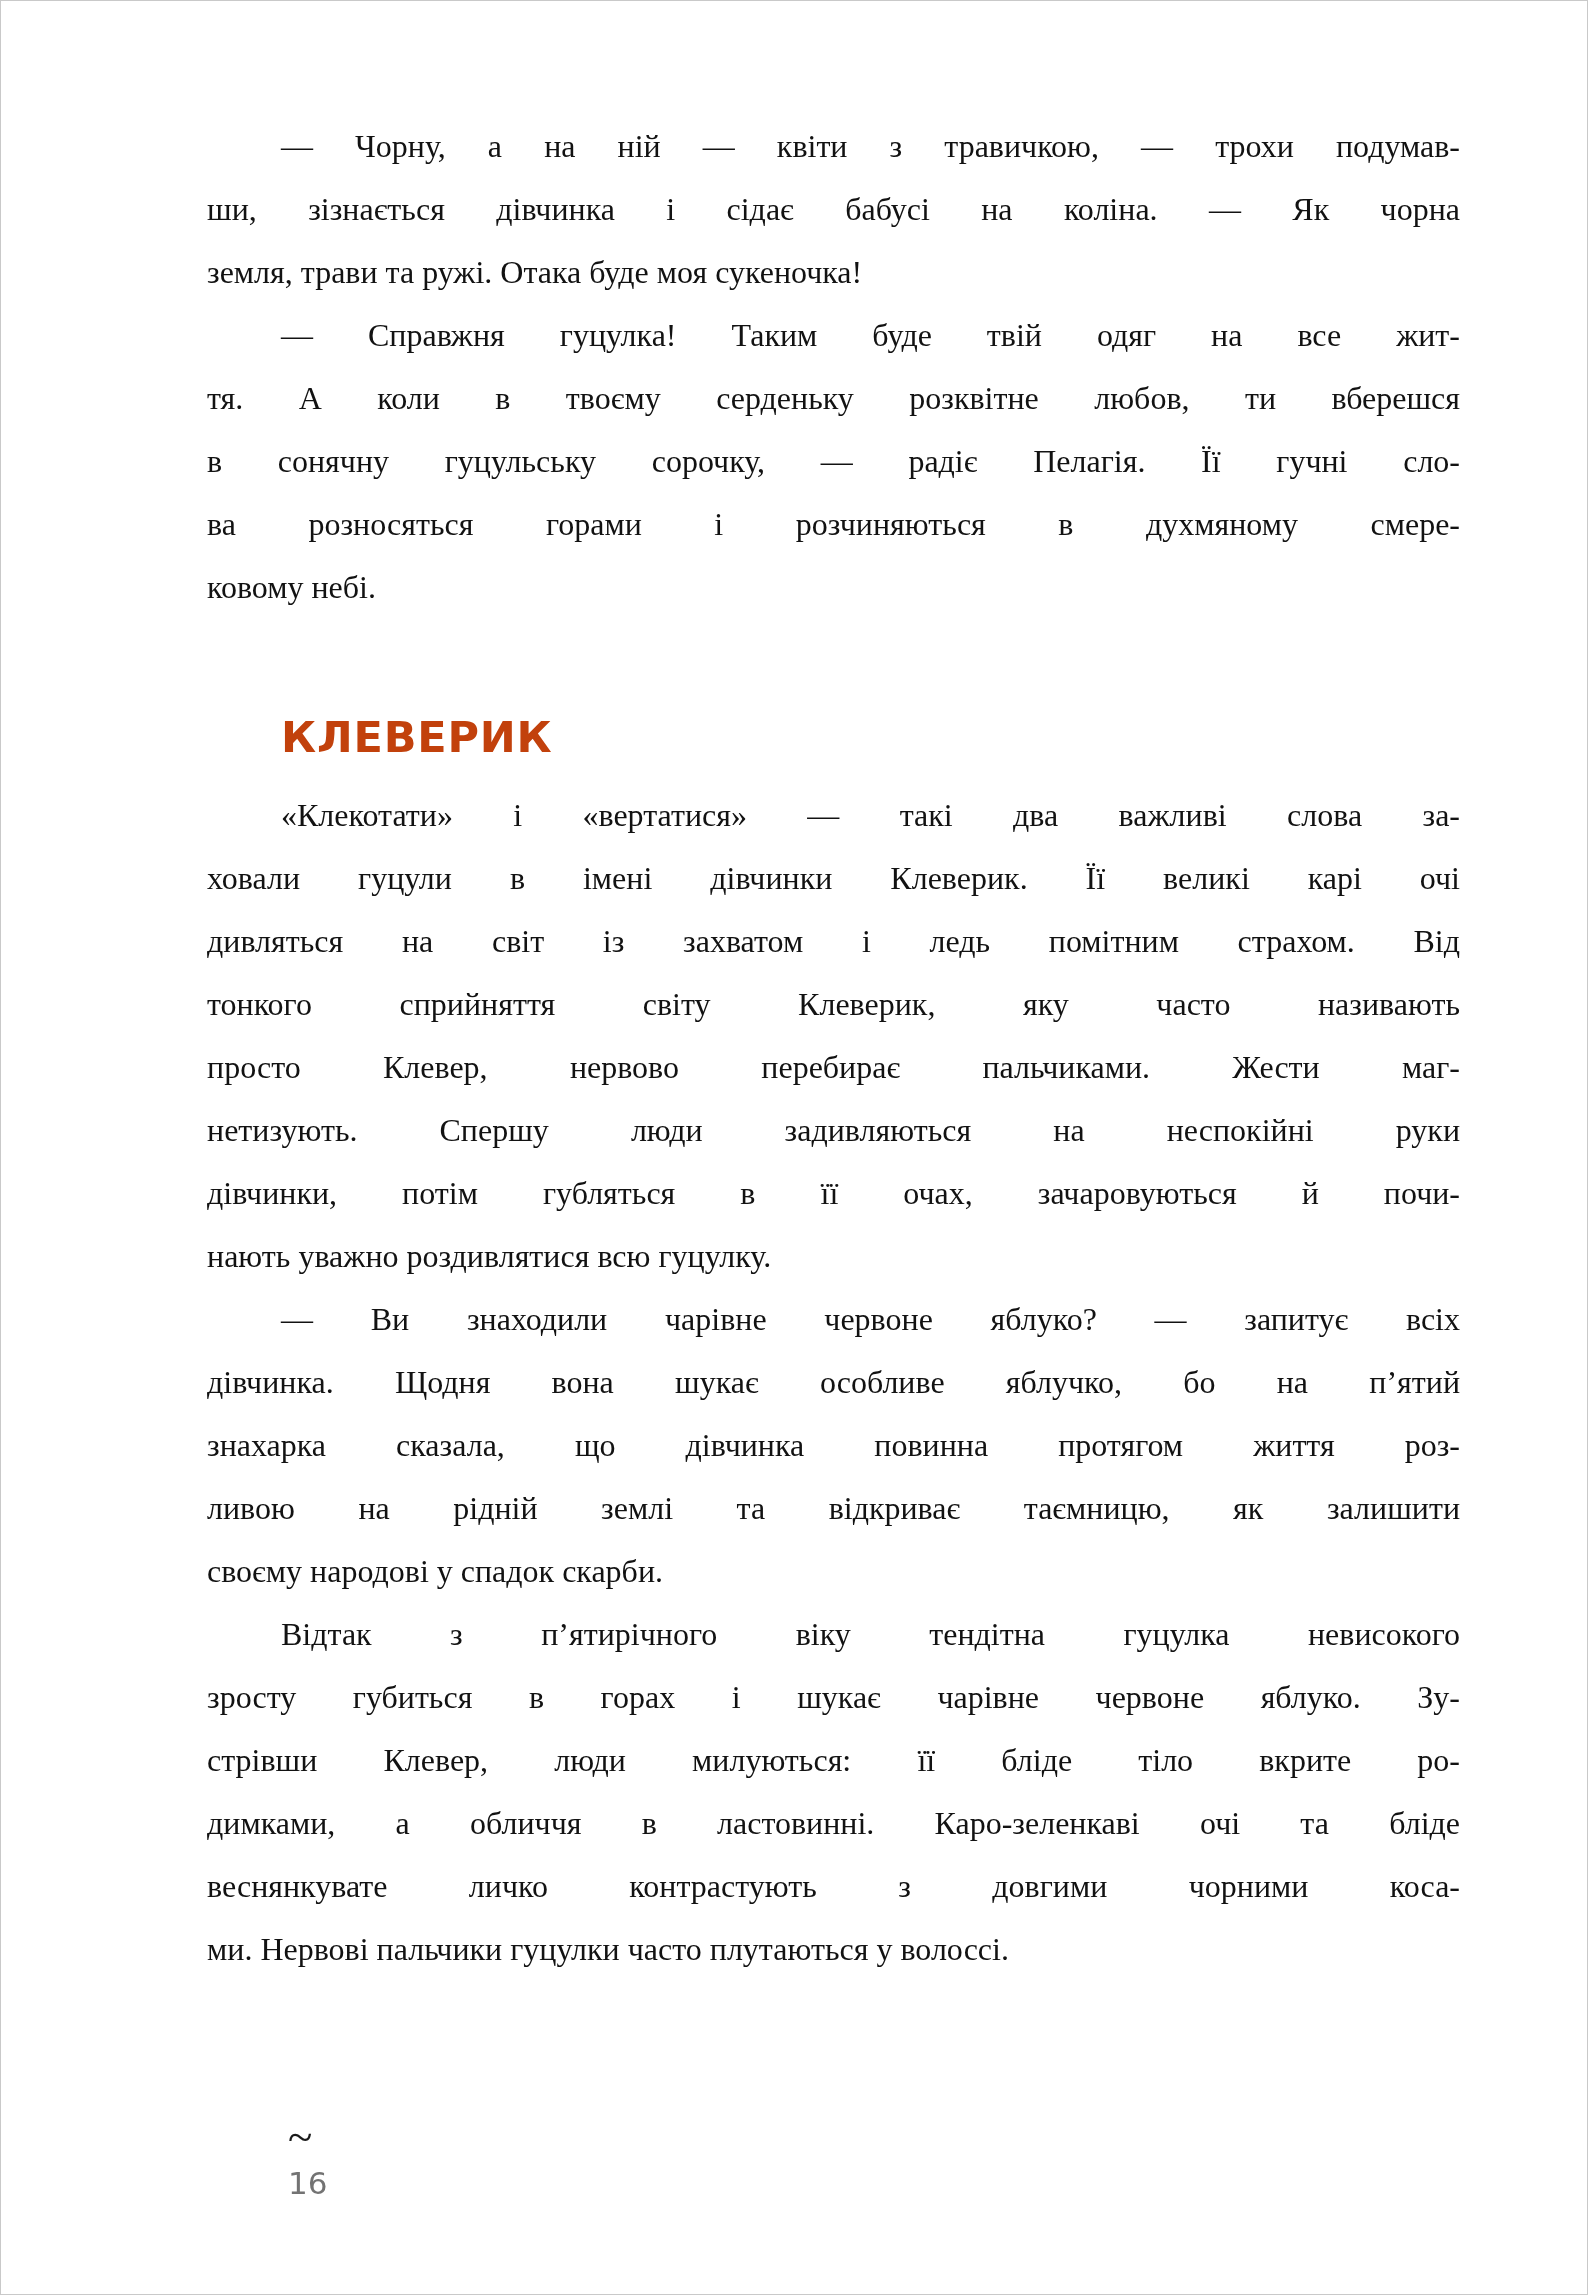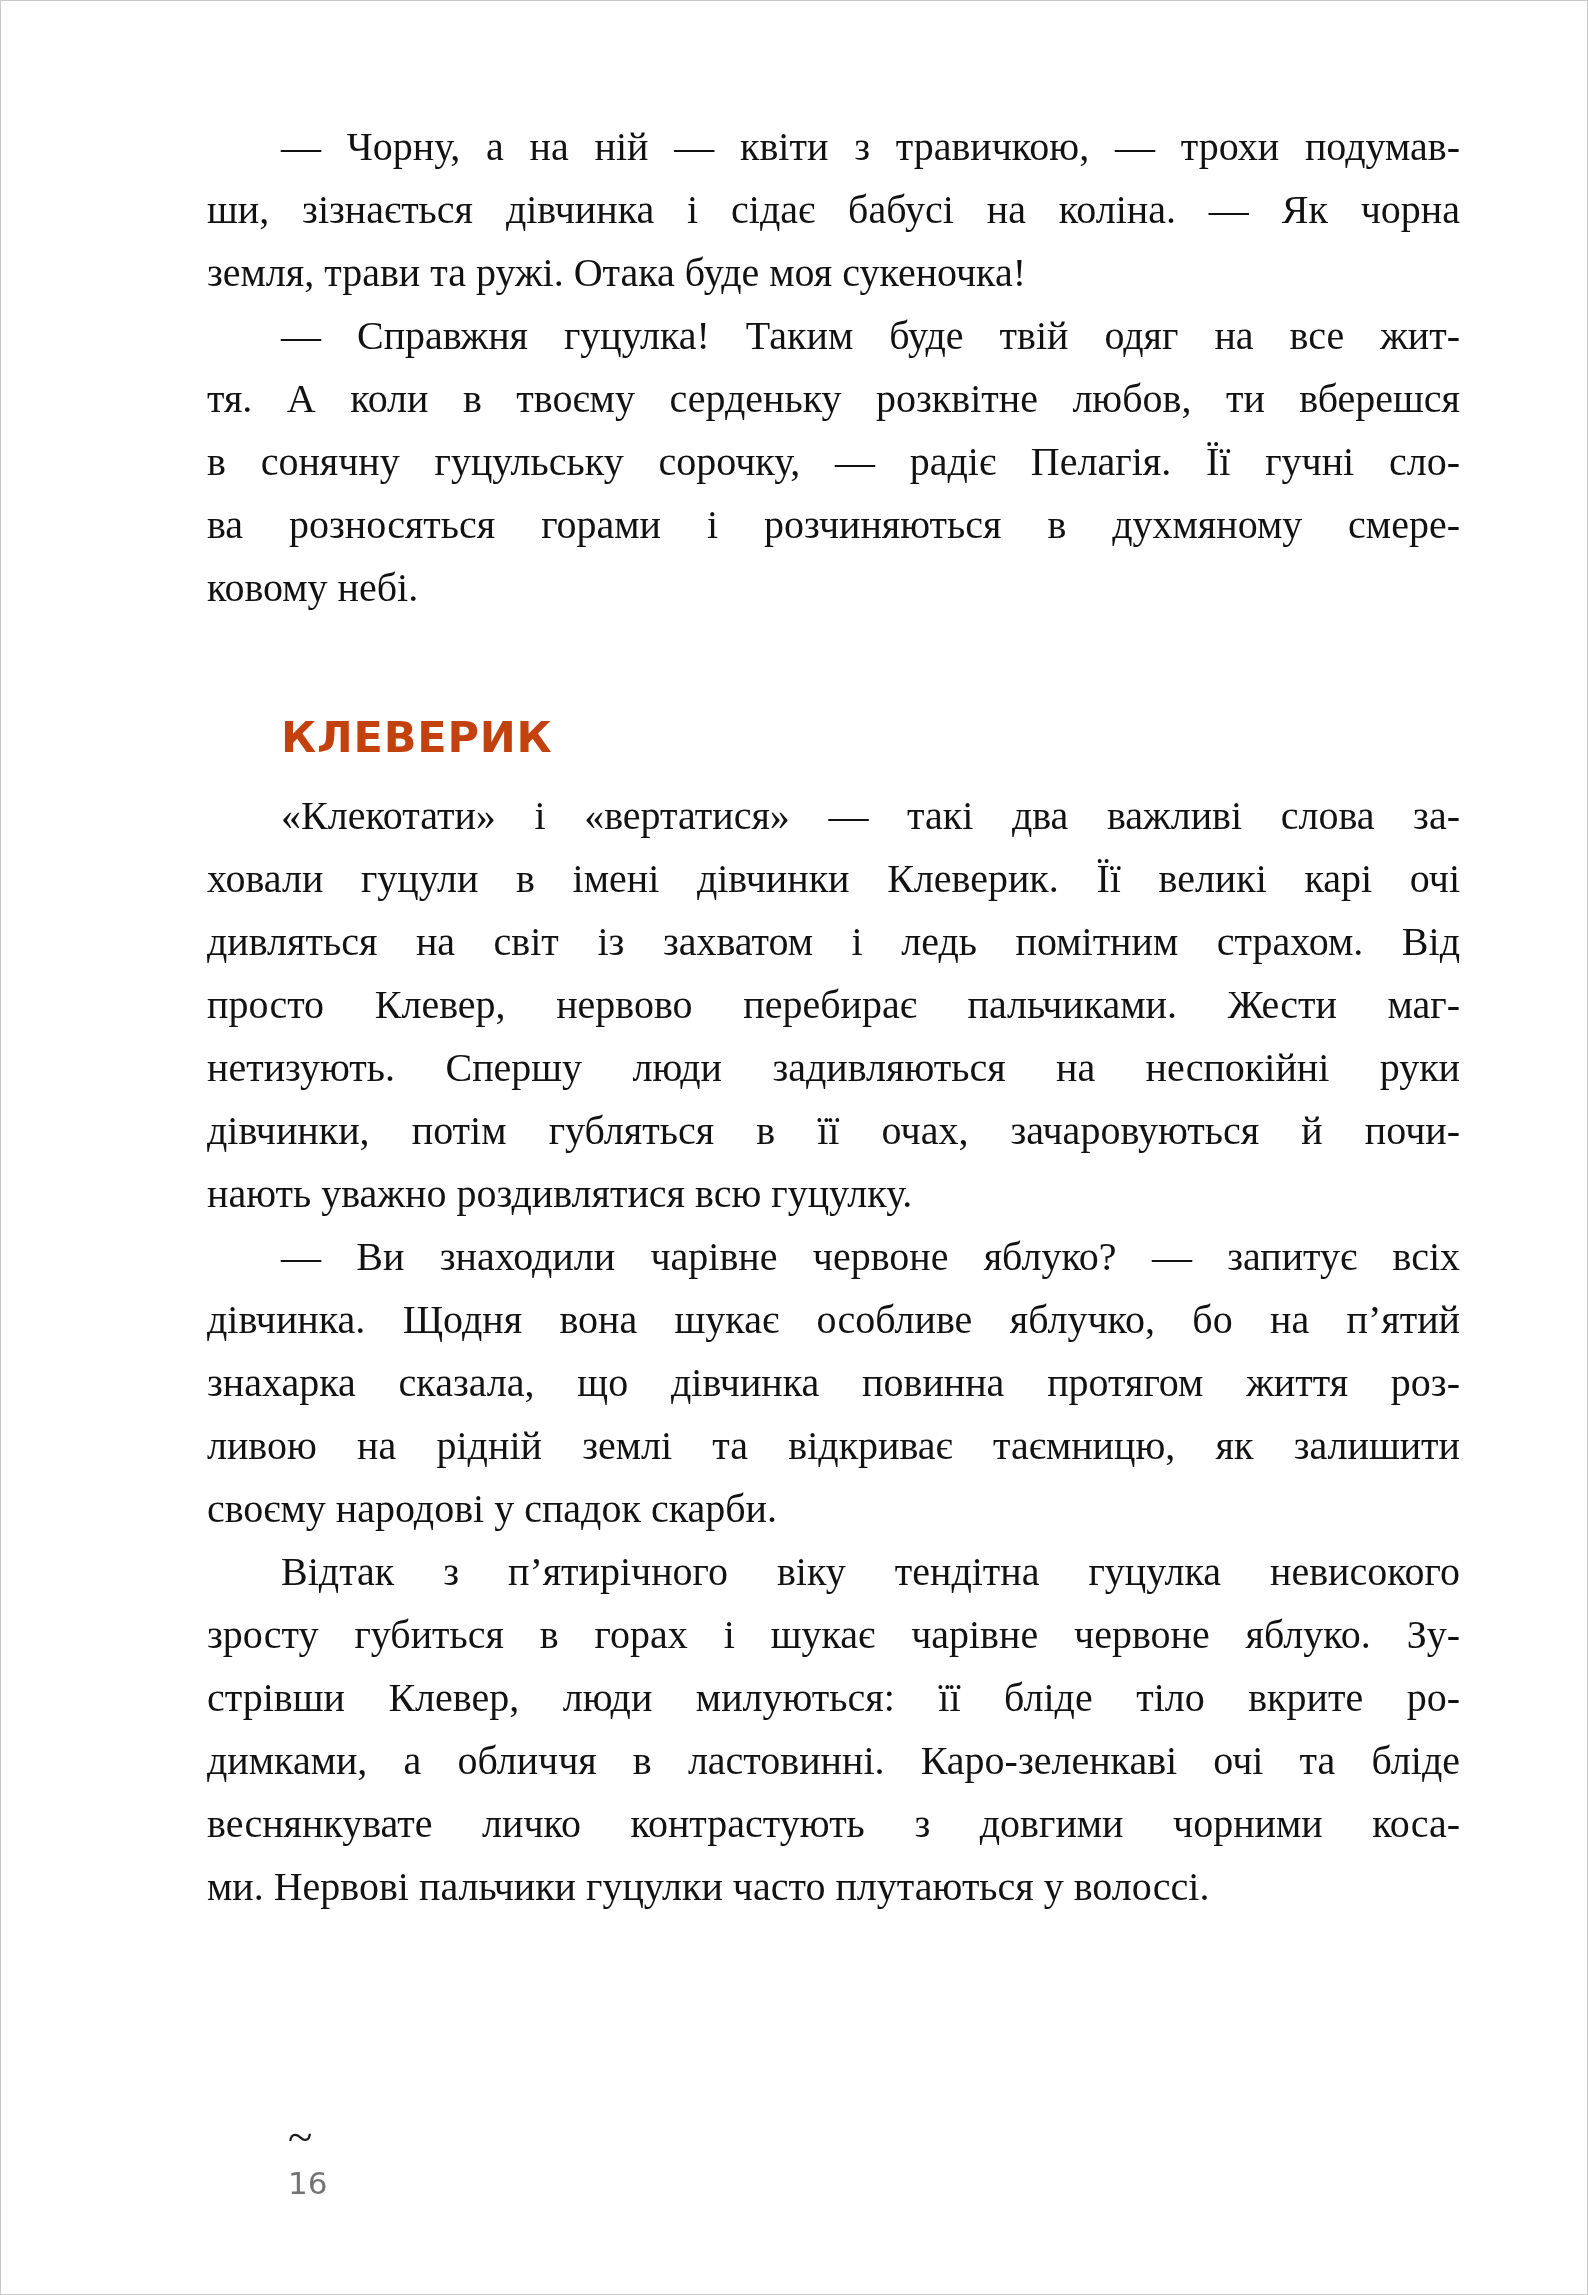--- a/index.html
+++ b/index.html
@@ -22,21 +22,21 @@
     position: absolute;
     top: 114px;
     left: 206px;
     width: 1253px;
   }
   .para {
     margin: 0;
     padding: 0;
   }
   .line {
-    font-size: 40px;
+    font-size: 32px;
     line-height: 63px;
     text-align: justify;
     text-align-last: justify;
     white-space: normal;
     overflow: hidden;
     max-height: 63px;
   }
   .line.last {
     text-align-last: left;
   }
@@ -88,20 +88,21 @@
         <div class="line">тя. А коли в твоєму серденьку розквітне любов, ти вберешся</div>
         <div class="line">в сонячну гуцульську сорочку, — радіє Пелагія. Її гучні сло-</div>
         <div class="line">ва розносяться горами і розчиняються в духмяному смере-</div>
         <div class="line last">ковому небі.</div>
       </div>
       <h2 class="heading">КЛЕВЕРИК</h2>
       <div class="para">
         <div class="line">«Клекотати» і «вертатися» — такі два важливі слова за-</div>
         <div class="line">ховали гуцули в імені дівчинки Клеверик. Її великі карі очі</div>
         <div class="line">дивляться на світ із захватом і ледь помітним страхом. Від</div>
+        <div class="line">тонкого сприйняття світу Клеверик, яку часто називають</div>
         <div class="line">просто Клевер, нервово перебирає пальчиками. Жести маг-</div>
         <div class="line">нетизують. Спершу люди задивляються на неспокійні руки</div>
         <div class="line">дівчинки, потім губляться в її очах, зачаровуються й почи-</div>
         <div class="line last">нають уважно роздивлятися всю гуцулку.</div>
       </div>
       <div class="para">
         <div class="line">— Ви знаходили чарівне червоне яблуко? — запитує всіх</div>
         <div class="line">дівчинка. Щодня вона шукає особливе яблучко, бо на п’ятий</div>
         <div class="line">знахарка сказала, що дівчинка повинна протягом життя роз-</div>
         <div class="line">ливою на рідній землі та відкриває таємницю, як залишити</div>

